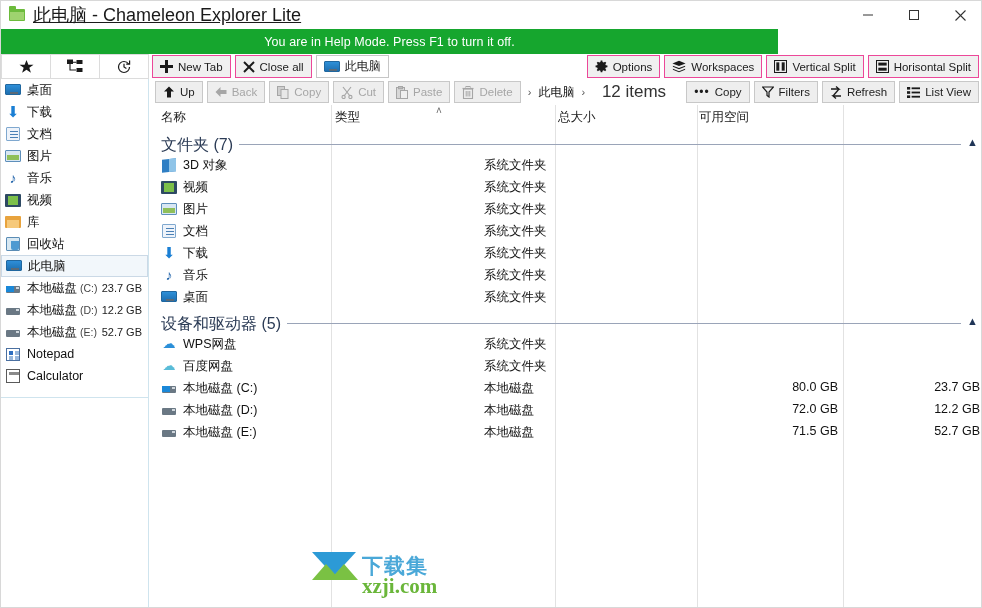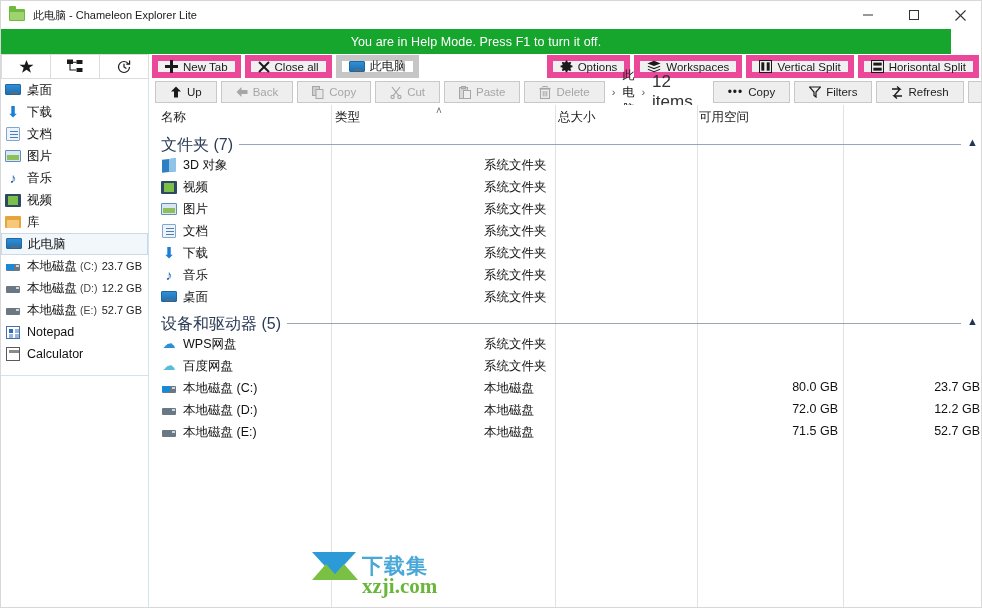--- a/index.html
+++ b/index.html
@@ -34,76 +34,76 @@
   }
   .folder-glyph:before {
     content: ""; position: absolute; left: 0; top: -3px; width: 7px; height: 4px;
     background: #6cbb3c; border-radius: 1px 1px 0 0;
   }
   .folder-glyph:after {
     content: ""; position: absolute; left: 1px; top: 3px; width: 14px; height: 8px;
     background: #9fd36f;
   }
   .title-text {
-    margin-left: 8px; font-size: 11px; color: #1a1a1a; white-space: nowrap;
+    margin-left: 8px; font-size: 18px; color: #1a1a1a; white-space: nowrap; text-decoration: underline;
   }
   .win-btns {
     position: absolute; right: 0; top: 0; height: 28px; display: flex;
   }
   .win-btn {
     width: 46px; height: 28px; display: flex; align-items: center; justify-content: center;
     color: #333; font-size: 13px;
   }
   .win-btn svg { display: block; }
 
   
   .helpbar {
-    position: absolute; left: 0; top: 28px; width: 950px; height: 25px;
+    position: absolute; left: 0; top: 28px; width: 777px; height: 25px;
     background: #16a62e;
     color: #ffffff;
     font-size: 12.5px;
     display: flex; align-items: center; justify-content: center;
     letter-spacing: 0.1px;
   }
 
   
   .toolrow1 {
     position: absolute; left: 0; top: 53px; width: 982px; height: 25px;
     background: #ffffff;
     display: flex; align-items: stretch;
   }
   .iconbtn {
     width: 50px; border: 1px solid #dcdcdc; background: #ffffff;
     display: flex; align-items: center; justify-content: center;
     margin-right: -1px;
   }
   .tb {
     height: 23px; margin-top: 1px;
-    border: 6px solid #ec4899; background: #f0f0f0;
+    border: 1px solid #ec4899; background: #f0f0f0;
     display: flex; align-items: center; padding: 0 7px;
     font-size: 11.5px; color: #202020; white-space: nowrap;
     margin-left: 4px;
   }
   .tb .lbl { margin-left: 5px; }
   .tb.tab {
     background: #ffffff; border-color: #c6c6c6;
     font-size: 12px;
   }
   .spacer { flex: 1; }
 
   
   .toolrow2 {
     position: absolute; left: 150px; top: 78px; width: 832px; height: 26px;
     background: #ffffff;
     display: flex; align-items: center;
   }
   .tb2 {
     height: 22px;
     border: 1px solid #c8c8c8; background: #eeeeee;
-    display: flex; align-items: center; padding: 0 14px;
+    display: flex; align-items: center; padding: 0 7px;
     font-size: 11.5px; color: #1d1d1d; white-space: nowrap;
     margin-left: 4px;
   }
   .tb2.dis { color: #a6a6a6; }
   .tb2 .lbl { margin-left: 5px; }
   .crumb-sep { color: #555; font-size: 11px; margin: 0 7px; }
   .crumb { font-size: 12px; color: #111; }
   .count { font-size: 17px; color: #333; margin-right: 16px; }
 
   
@@ -462,20 +462,26 @@
             <span class="ic-video" style="position:absolute;left:0;right:0;"></span>
           </span>
           <span class="si-txt">视频</span>
         </div>
         <div class="side-item">
           <span class="si-ico">
             <span class="ic-lib" style="position:absolute;left:0;right:0;"></span>
           </span>
           <span class="si-txt">库</span>
         </div>
+        <div class="side-item">
+          <span class="si-ico">
+            <span class="ic-bin" style="position:absolute;left:1px;right:1px;"></span>
+          </span>
+          <span class="si-txt">回收站</span>
+        </div>
         <div class="side-item sel">
           <span class="si-ico">
             <span class="ic-monitor" style="position:absolute;left:0;right:0;"></span>
           </span>
           <span class="si-txt">此电脑</span>
         </div>
         <div class="side-item">
           <span class="si-ico">
             <span class="ic-drive ic-drivec" style="position:absolute;left:1px;right:1px;"></span>
           </span>

